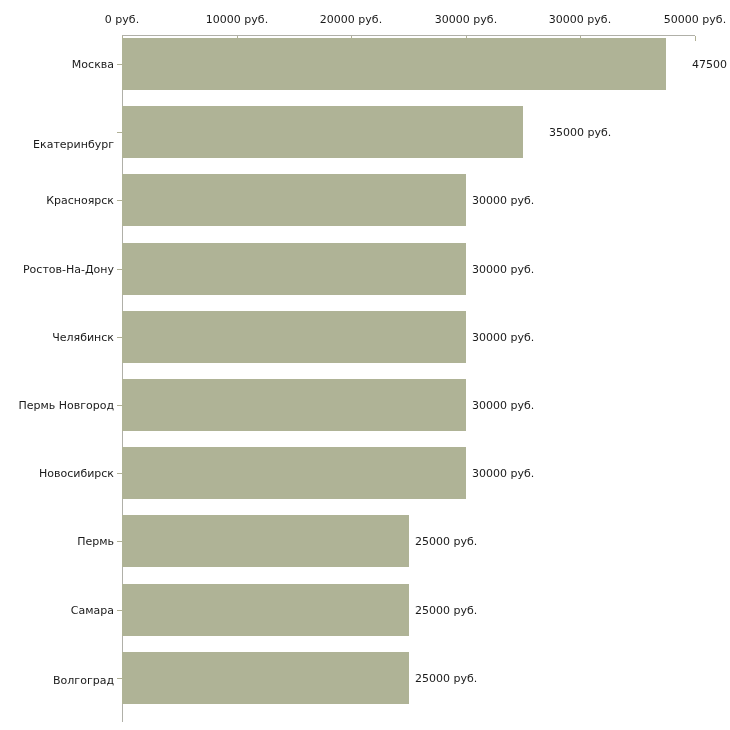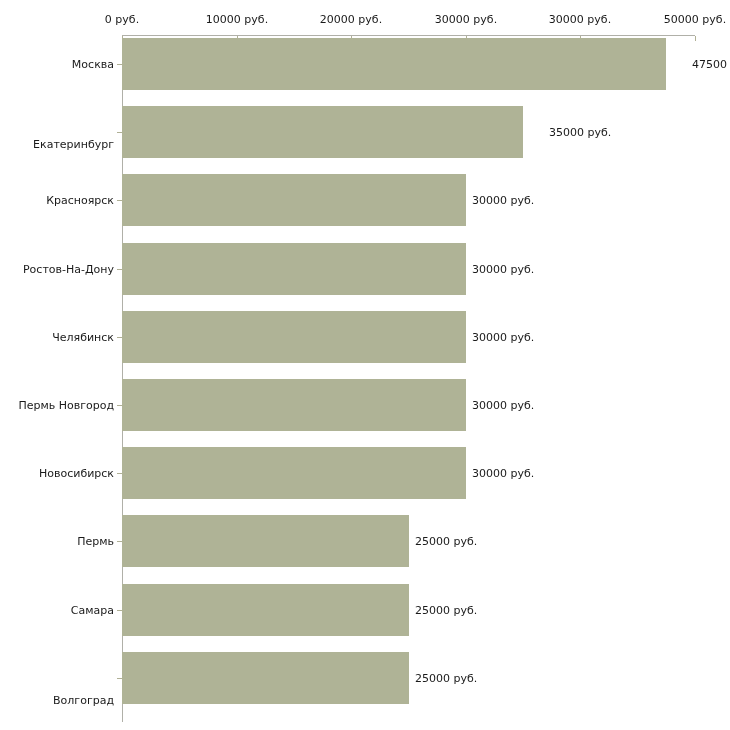--- a/index.html
+++ b/index.html
@@ -113,21 +113,21 @@
       <div class="y-tick-label" style="right: 616px; top: 337px;">Челябинск</div>
       <div class="y-tick" style="left: 117px; top: 405px;"></div>
       <div class="y-tick-label" style="right: 616px; top: 405px;">Пермь Новгород</div>
       <div class="y-tick" style="left: 117px; top: 473px;"></div>
       <div class="y-tick-label" style="right: 616px; top: 473px;">Новосибирск</div>
       <div class="y-tick" style="left: 117px; top: 541px;"></div>
       <div class="y-tick-label" style="right: 616px; top: 541px;">Пермь</div>
       <div class="y-tick" style="left: 117px; top: 610px;"></div>
       <div class="y-tick-label" style="right: 616px; top: 610px;">Самара</div>
       <div class="y-tick" style="left: 117px; top: 678px;"></div>
-      <div class="y-tick-label" style="right: 616px; top: 700px;">Волгоград</div>
+      <div class="y-tick-label" style="right: 616px; top: 680px;">Волгоград</div>
     </div>
 
   <div id="bars">
       <div class="bar" style="left: 122px; top: 38px; width: 544px; height: 52px; background: rgb(175, 179, 150);"></div>
       <div class="bar-value-label" style="left: 672px; top: 64px; margin-left: 20px;">47500 ру</div>
       <div class="bar" style="left: 122px; top: 106px; width: 401px; height: 52px; background: rgb(175, 179, 150);"></div>
       <div class="bar-value-label" style="left: 529px; top: 132px; margin-left: 20px;">35000 руб.</div>
       <div class="bar" style="left: 122px; top: 174px; width: 344px; height: 52px; background: rgb(175, 179, 150);"></div>
       <div class="bar-value-label" style="left: 472px; top: 200px;">30000 руб.</div>
       <div class="bar" style="left: 122px; top: 243px; width: 344px; height: 52px; background: rgb(175, 179, 150);"></div>

